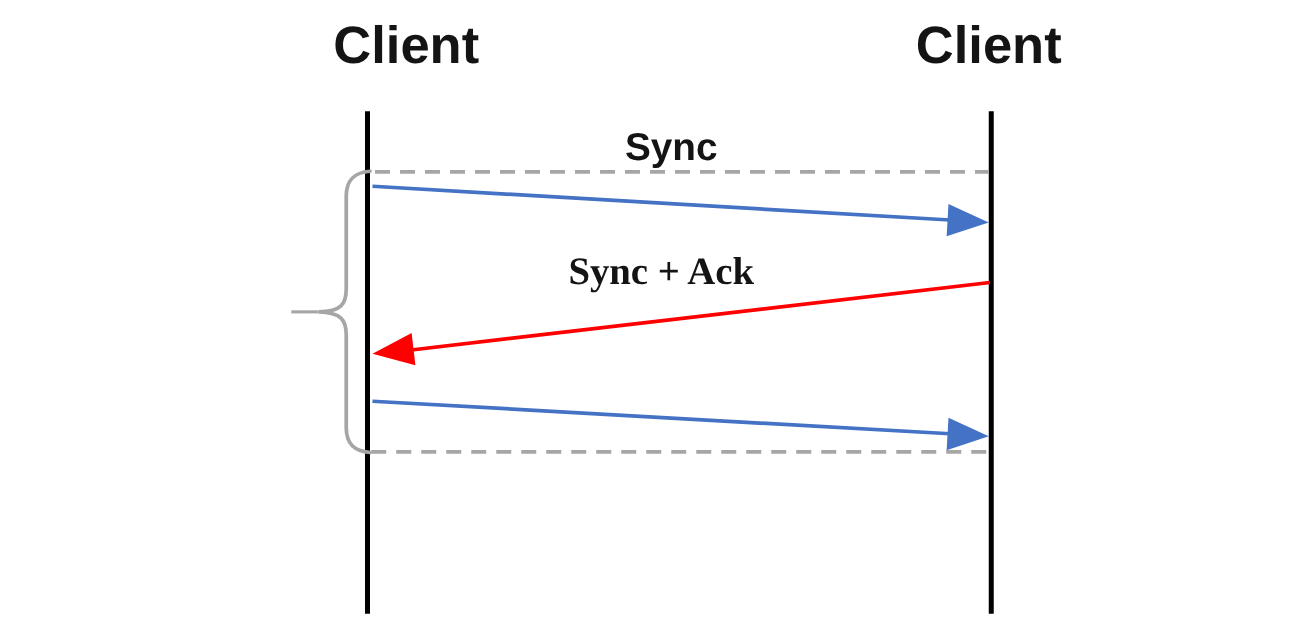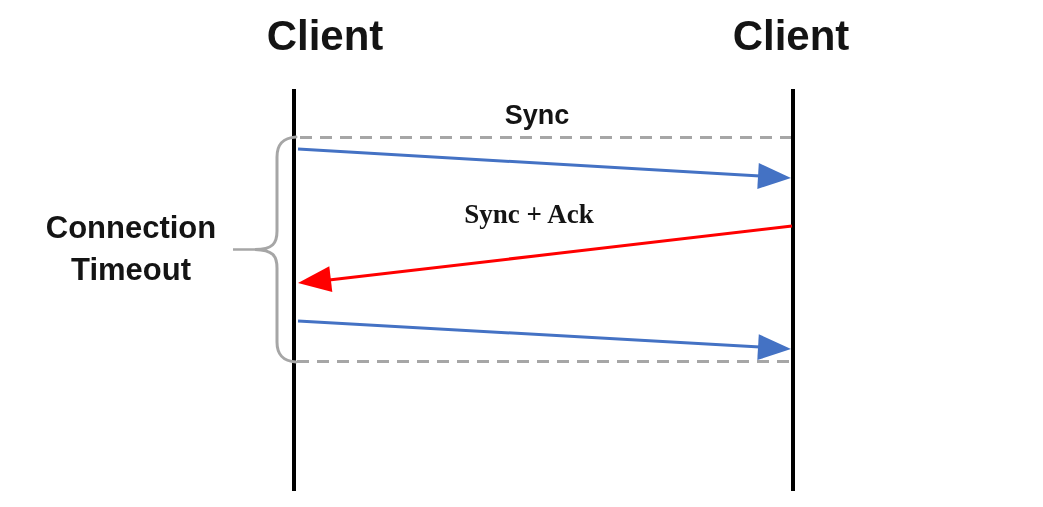--- a/index.html
+++ b/index.html
@@ -27,21 +27,21 @@
     font-size: 42px;
     font-weight: 700;
     color: #141414;
     white-space: nowrap;
   }
   .actor-client { left: 293px; margin-left: 32px; }
   .actor-server { left: 791px; }
   .msg-label {
     position: absolute;
     transform: translateX(-50%);
-    font-size: 27px;
+    font-size: 31px;
     font-weight: 700;
     color: #141414;
     white-space: nowrap;
   }
   .msg-sync    { left: 537px; top: 100px; }
   .msg-syncack { left: 529px; top: 199px; font-family: Liberation Serif, serif; }
   .msg-ack     { left: 531px; top: 290px; }
   .annotation {
     position: absolute;
     left: 131px;
@@ -86,18 +86,14 @@
              C 277 355 283 361 296 362" fill="none" stroke-width="3" stroke-linecap="round" stroke="#A6A6A6"></path>
     <line x1="233" y1="249.5" x2="255" y2="249.5" stroke-width="2.5" stroke="#A6A6A6"></line>
   </svg>
 
   <div class="actor-label actor-client">Client</div>
   <div class="actor-label actor-server">Client</div>
 
   <div class="msg-label msg-sync">Sync</div>
   <div class="msg-label msg-syncack">Sync + Ack</div>
 
-  <div class="annotation">
-    <div>Connection</div>
-    <div>Timeout</div>
-  </div>
 
 </div>
 
 </body></html>

